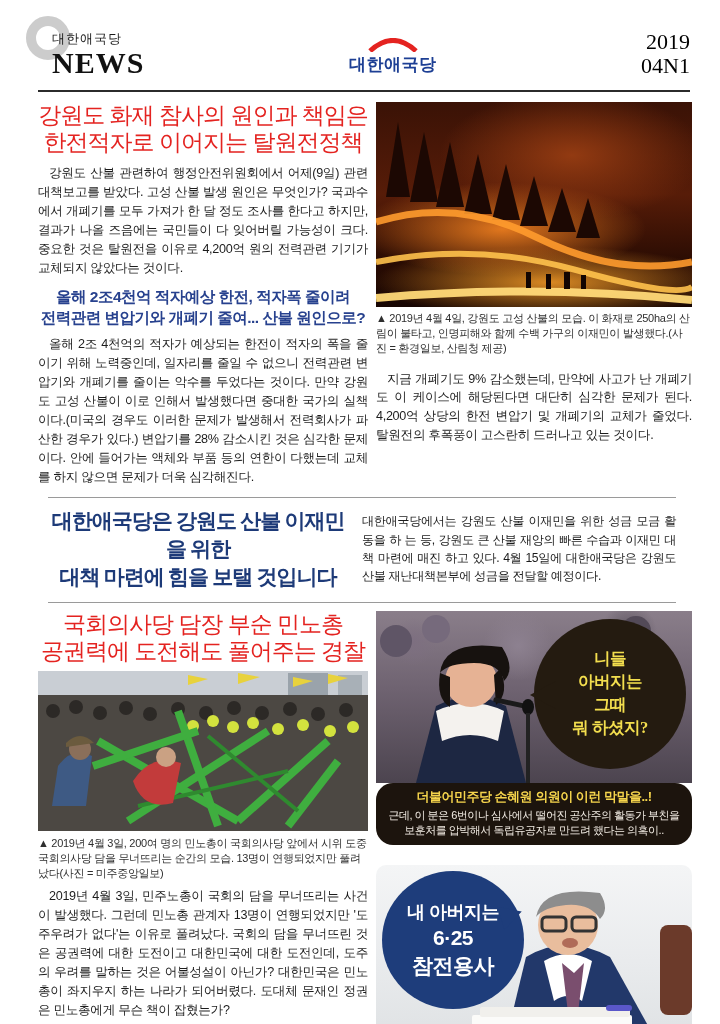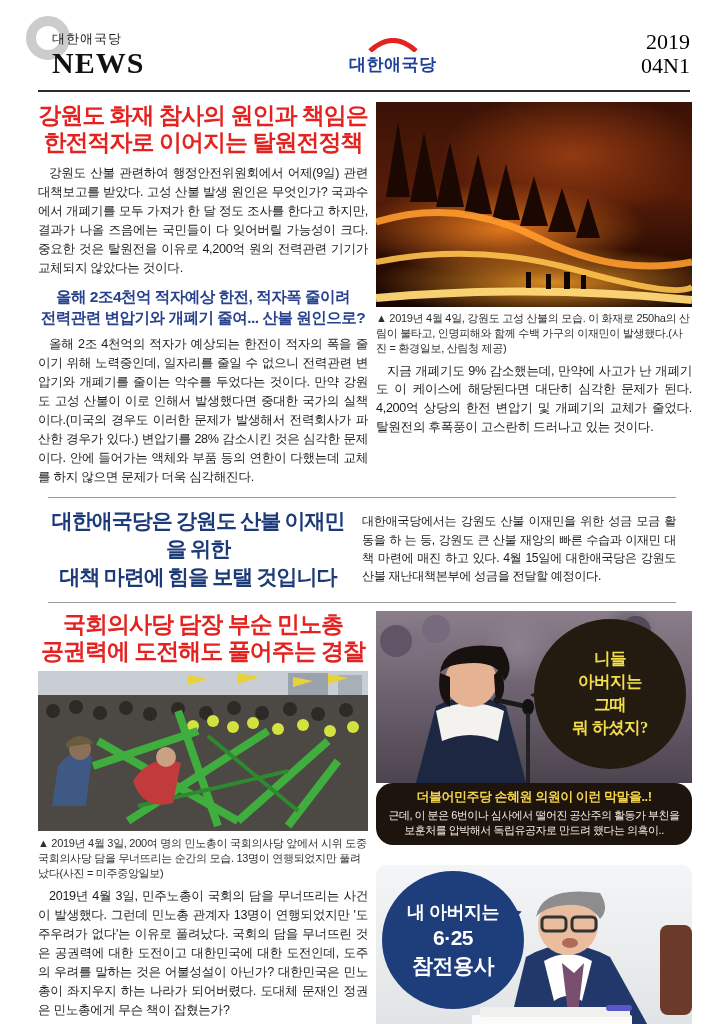--- a/index.html
+++ b/index.html
@@ -13,21 +13,21 @@
   .masthead .small { position:relative; font-family:"Liberation Serif",serif; font-size:13px; color:#1a1a1a; letter-spacing:1px; }
   .masthead .big { position:relative; font-family:"Liberation Serif",serif; font-size:30px; font-weight:bold; color:#111; line-height:1; letter-spacing:1px; }
   .partylogo { text-align:center; padding-top:8px; }
   .partylogo .arc { display:block; margin:0 auto 1px; }
   .partylogo .txt { font-size:17px; font-weight:900; color:#1d3f94; letter-spacing:.5px; text-shadow:0 0 1px #fff; }
   .issue { text-align:right; font-family:"Liberation Serif",serif; font-size:22px; color:#000000; line-height:1.1; }
 
   .toprule { border-top:2px solid #2b2b2b; margin:4px 0 10px 0; }
 
   
-  .red-head { color:#e42320; font-weight:700; text-align:center; font-size:23px; line-height:1.18; letter-spacing:-1px; }
+  .red-head { color:#e42320; font-weight:400; text-align:center; font-size:23px; line-height:1.18; letter-spacing:-1px; }
   .navy-sub { color:#27418e; font-weight:800; text-align:center; font-size:15.5px; line-height:1.35; letter-spacing:-0.5px; }
   .body-txt { font-size:12.6px; line-height:1.5; color:#1c1c1c; text-align:justify; text-indent:11px; letter-spacing:-0.3px; }
   .caption { font-size:11px; line-height:1.35; color:#2e2e2e; letter-spacing:-0.3px; }
 
   .grid2 { display:grid; grid-template-columns:330px 316px; column-gap:8px; }
 
   .a1-left .red-head { margin-bottom:8px; }
   .a1-left .navy-sub { margin:9px 0 7px; }
 
   .photo { position:relative; width:100%; overflow:hidden; }
@@ -131,21 +131,21 @@
           <path d="M0,196 Q158,182 316,198" stroke="#ffd978" stroke-width="8" fill="none" opacity=".95"></path>
           <g fill="#120502">
               <rect x="150" y="170" width="5" height="16"></rect>
               <rect x="170" y="172" width="5" height="15"></rect>
               <rect x="188" y="170" width="6" height="17"></rect>
               <rect x="205" y="173" width="5" height="14"></rect>
             </g>
         </svg>
       </div>
       <div class="caption">▲ 2019년 4월 4일, 강원도 고성 산불의 모습. 이 화재로 250ha의 산림이 불타고, 인명피해와 함께 수백 가구의 이재민이 발생했다.(사진 = 환경일보, 산림청 제공)</div>
-      <p class="body-txt" style="margin-top:6px">지금 개폐기도 9% 감소했는데, 만약에 사고가 난 개폐기도 이 케이스에 해당된다면 대단히 심각한 문제가 된다. 4,200억 상당의 한전 변압기 및 개폐기의 교체가 줄었다. 탈원전의 후폭풍이 고스란히 드러나고 있는 것이다.</p>
+      <p class="body-txt" style="margin-top:14px">지금 개폐기도 9% 감소했는데, 만약에 사고가 난 개폐기도 이 케이스에 해당된다면 대단히 심각한 문제가 된다. 4,200억 상당의 한전 변압기 및 개폐기의 교체가 줄었다. 탈원전의 후폭풍이 고스란히 드러나고 있는 것이다.</p>
     </div>
   </div>
 
   <div class="statement">
     <div class="left">
       <div>대한애국당은 강원도 산불 이재민을 위한</div>
       <div>대책 마련에 힘을 보탤 것입니다</div>
     </div>
     <div class="right">대한애국당에서는 강원도 산불 이재민을 위한 성금 모금 활동을 하 는 등, 강원도 큰 산불 재앙의 빠른 수습과 이재민 대책 마련에 매진 하고 있다. 4월 15일에 대한애국당은 강원도 산불 재난대책본부에 성금을 전달할 예정이다.</div>
   </div>

